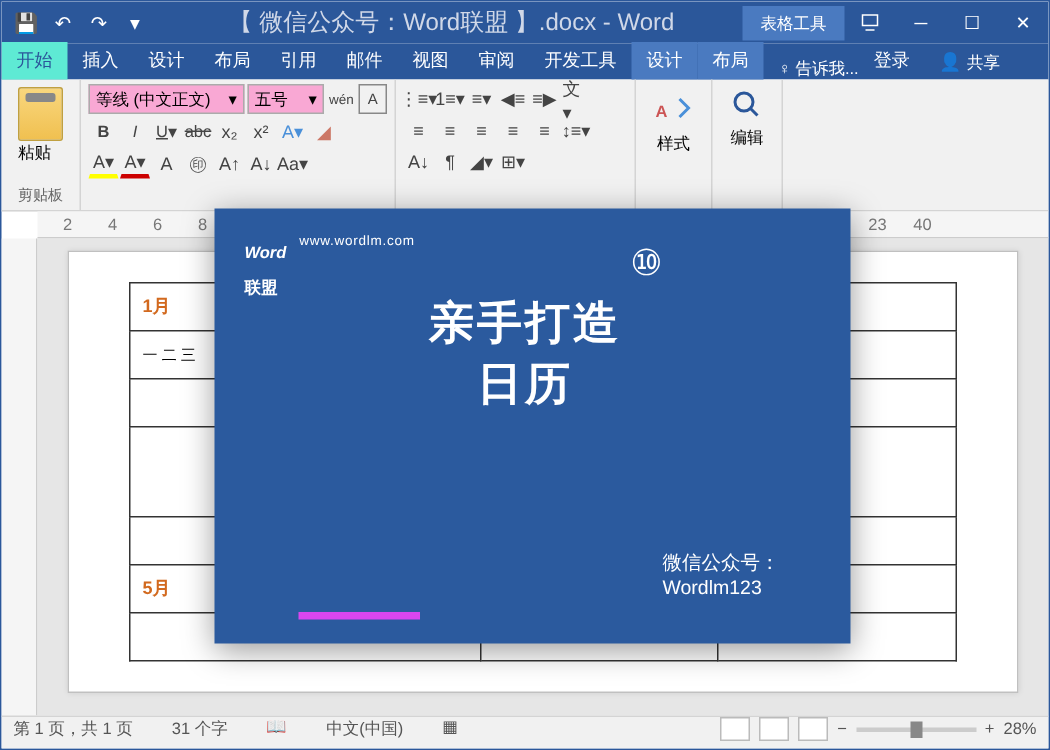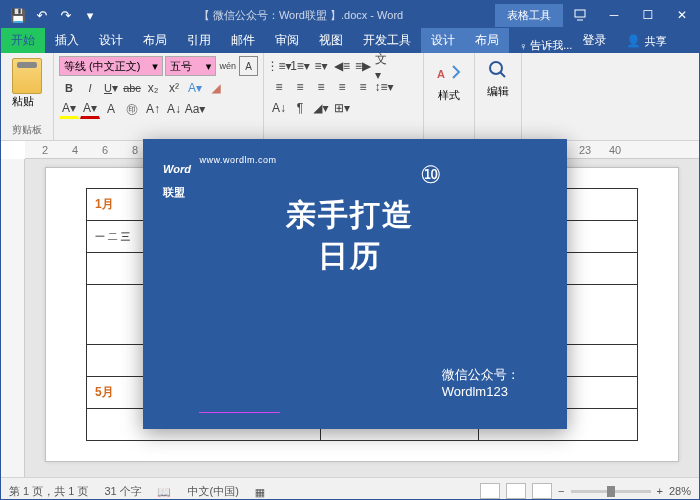--- a/index.html
+++ b/index.html
@@ -1,26 +1,26 @@
 <!DOCTYPE html>
 <html><head>
 <meta charset="utf-8">
 <style>
 *{margin:0;padding:0;box-sizing:border-box;font-family:"Microsoft YaHei",sans-serif;font-size:11px}
 body{background:#fff;width:700px;height:500px;overflow:hidden;position:relative;border:1px solid #2b579a}
 .titlebar{height:28px;background:#2b579a;display:flex;align-items:center;color:#fff}
 .qat{display:flex;gap:2px;padding:0 6px;align-items:center}
 .qat-btn{width:22px;height:22px;display:flex;align-items:center;justify-content:center;color:#fff;font-size:13px}
-.title-text{flex:1;text-align:center;font-size:11px;color:#d0d8e8}
+.title-text{flex:1;text-align:center;font-size:16px;color:#d0d8e8}
 .context-tab{background:#4a7ac0;padding:4px 12px;color:#fff;font-size:11px}
 .win-btns{display:flex}
 .win-btn{width:34px;height:28px;display:flex;align-items:center;justify-content:center;color:#fff;font-size:12px}
 .ribbon-tabs{height:24px;background:#2b579a;display:flex;align-items:flex-end;color:#fff}
 .rtab{padding:4px 10px;font-size:12px;cursor:pointer}
-.rtab.active{background:#22c55e;color:#2b579a}
+.rtab.active{background:#5eead4;color:#2b579a}
 .rtab.context{background:#4a7ac0}
 .tell-me{margin-left:10px;font-size:11px;display:flex;align-items:center;gap:3px}
 .ribbon{height:88px;background:#f1f1f1;border-bottom:1px solid #d4d4d4;display:flex}
 .rgroup{border-right:1px solid #d4d4d4;padding:3px 5px;display:flex;flex-direction:column;justify-content:space-between}
 .rgroup-label{font-size:10px;color:#666;text-align:center;padding-top:1px}
 .paste-btn{display:flex;flex-direction:column;align-items:flex-start;padding:2px 6px}
 .paste-icon{width:30px;height:36px;background:linear-gradient(#f9d77e,#f0c050);border:1px solid #c0a040;border-radius:2px;position:relative}
 .paste-icon::before{content:"";position:absolute;top:3px;left:4px;right:4px;height:6px;background:#888;border-radius:2px}
 .font-box{display:flex;gap:2px;margin-bottom:2px}
 .combo{border:1px solid #ababab;background:#f9a8d4;padding:1px 4px;font-size:11px;display:flex;align-items:center;justify-content:space-between}
@@ -31,25 +31,25 @@
 .ruler-h .num{position:absolute;top:3px;transform:translateX(-50%)}
 .ruler-v{width:24px;background:#f5f5f5;border-right:1px solid #ccc;position:absolute;left:0;top:18px;bottom:0}
 .doc-area{position:absolute;left:24px;top:18px;right:0;bottom:0;background:#e6e6e6;overflow:hidden}
 .page{background:#fff;margin:8px 20px;border:1px solid #c0c0c0;box-shadow:0 0 4px rgba(0,0,0,.1);padding:20px 40px}
 .cal-table{width:100%;border-collapse:collapse}
 .cal-table td{border:1px solid #333;padding:6px 8px;height:32px;font-size:12px}
 .month-label{color:#d2691e;font-weight:bold;font-size:13px}
 .overlay{position:absolute;left:142px;top:138px;width:424px;height:290px;background:#2b5a9e;color:#fff;box-shadow:0 4px 20px rgba(0,0,0,.4);padding:16px 20px;display:flex;flex-direction:row}
 .overlay-logo{font-size:20px;font-weight:bold;font-style:italic}
 .overlay-logo .lm{font-style:normal}
-.overlay-url{font-size:9px;border-bottom:1px solid #d946ef;padding-bottom:2px;width:110px;letter-spacing:.5px}
+.overlay-url{font-size:9px;border-bottom:5px solid #d946ef;padding-bottom:2px;width:110px;letter-spacing:.5px}
 .overlay-title{font-size:30px;font-weight:bold;text-align:center;margin-top:40px;letter-spacing:2px}
 .overlay-num{text-align:center;font-size:24px;margin-top:6px}
 .overlay-sub{font-size:13px;margin-top:auto;margin-bottom:14px}
-.statusbar{position:absolute;bottom:0;left:0;right:0;height:22px;background:#f1f1f1;border-top:1px solid #d4d4d4;display:flex;align-items:flex-end;padding:0 8px;font-size:11px;color:#555;gap:16px}
+.statusbar{position:absolute;bottom:0;left:0;right:0;height:22px;background:#f1f1f1;border-top:1px solid #d4d4d4;display:flex;align-items:flex-start;padding:0 8px;font-size:11px;color:#555;gap:26px}
 .sb-right{margin-left:auto;display:flex;align-items:center;gap:6px}
 .view-btn{width:20px;height:16px;border:1px solid #bbb;background:#fff}
 .zoom-slider{width:80px;height:3px;background:#ccc;position:relative}
 .zoom-slider::before{content:"";position:absolute;left:50%;top:-4px;width:8px;height:11px;background:#888;transform:translateX(-50%)}
 .content-wrap{position:absolute;top:140px;left:0;right:0;bottom:22px}
 svg{display:block}
 </style>
 </head>
 <body>
 
@@ -75,22 +75,22 @@
   </div>
 </div>
 
 <div class="ribbon-tabs">
   <div class="rtab active">开始</div>
   <div class="rtab">插入</div>
   <div class="rtab">设计</div>
   <div class="rtab">布局</div>
   <div class="rtab">引用</div>
   <div class="rtab">邮件</div>
+  <div class="rtab">视图</div>
   <div class="rtab">审阅</div>
-  <div class="rtab">视图</div>
   <div class="rtab">开发工具</div>
   <div class="rtab context">设计</div>
   <div class="rtab context">布局</div>
   <div class="tell-me">♀ <span>告诉我...</span></div>
   <div class="rtab">登录</div>
   <div class="rtab">👤 <span>共享</span></div>
 </div>
 
 <div class="ribbon">
   <div class="rgroup">

